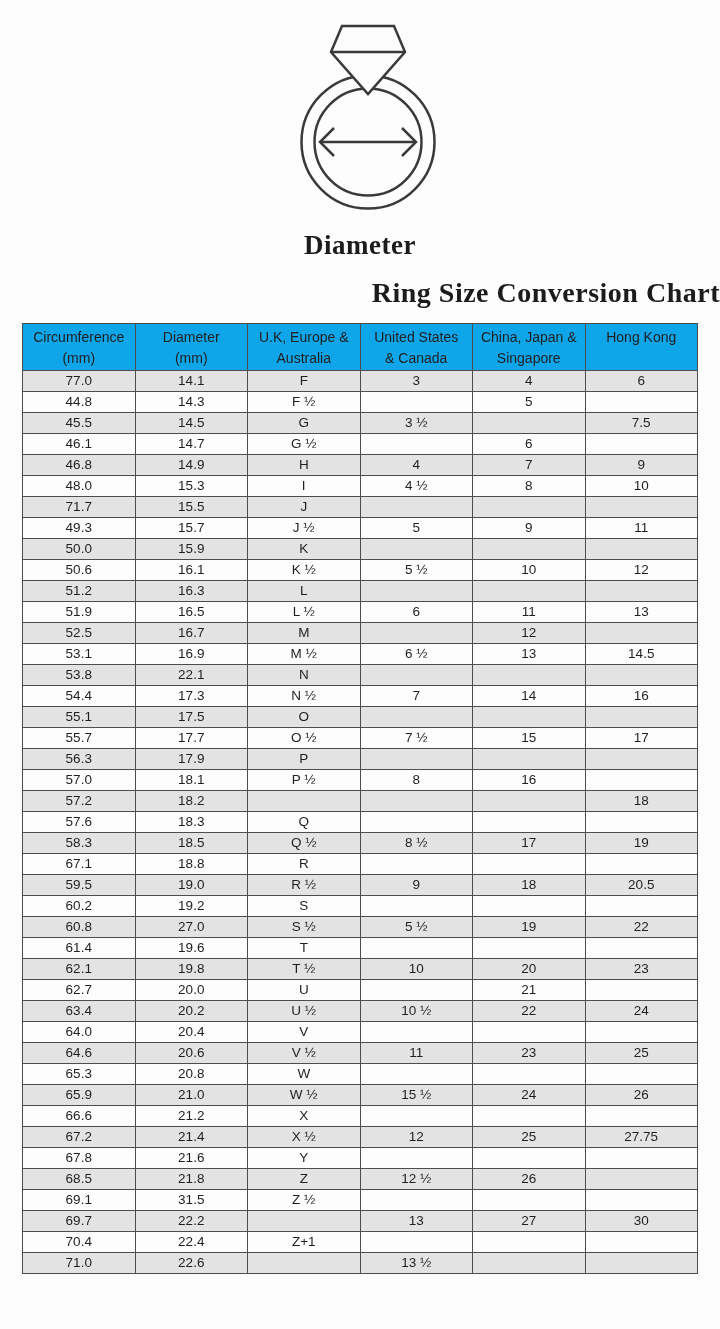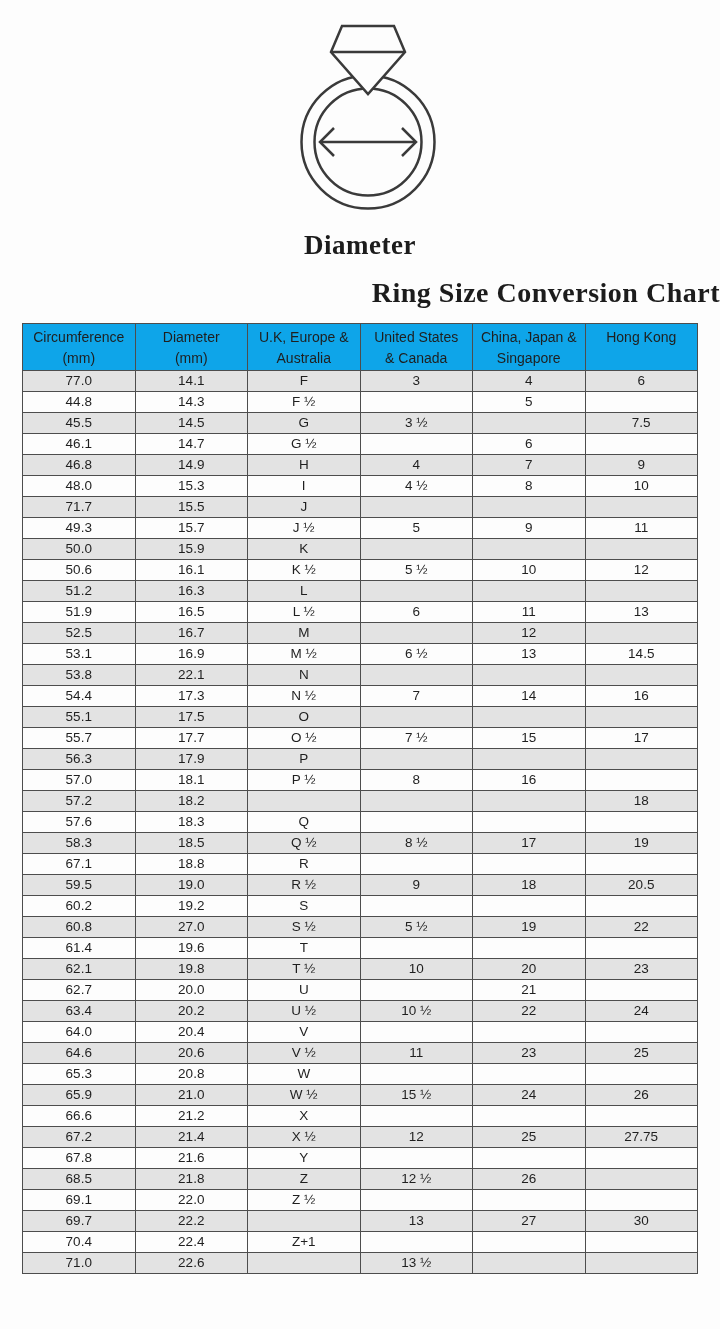--- a/index.html
+++ b/index.html
@@ -444,21 +444,21 @@
         <tr>
           <td>68.5</td>
           <td>21.8</td>
           <td>Z</td>
           <td>12 ½</td>
           <td>26</td>
           <td></td>
         </tr>
         <tr>
           <td>69.1</td>
-          <td>22.0</td>
+          <td>31.5</td>
           <td>Z ½</td>
           <td></td>
           <td></td>
           <td></td>
         </tr>
         <tr>
           <td>69.7</td>
           <td>22.2</td>
           <td></td>
           <td>13</td>

